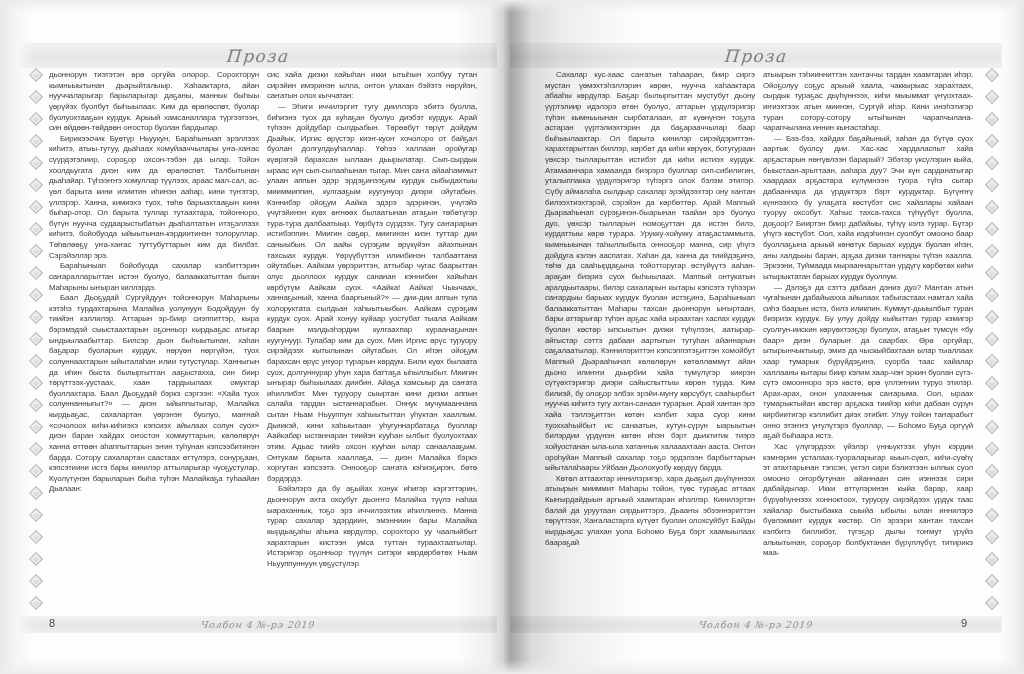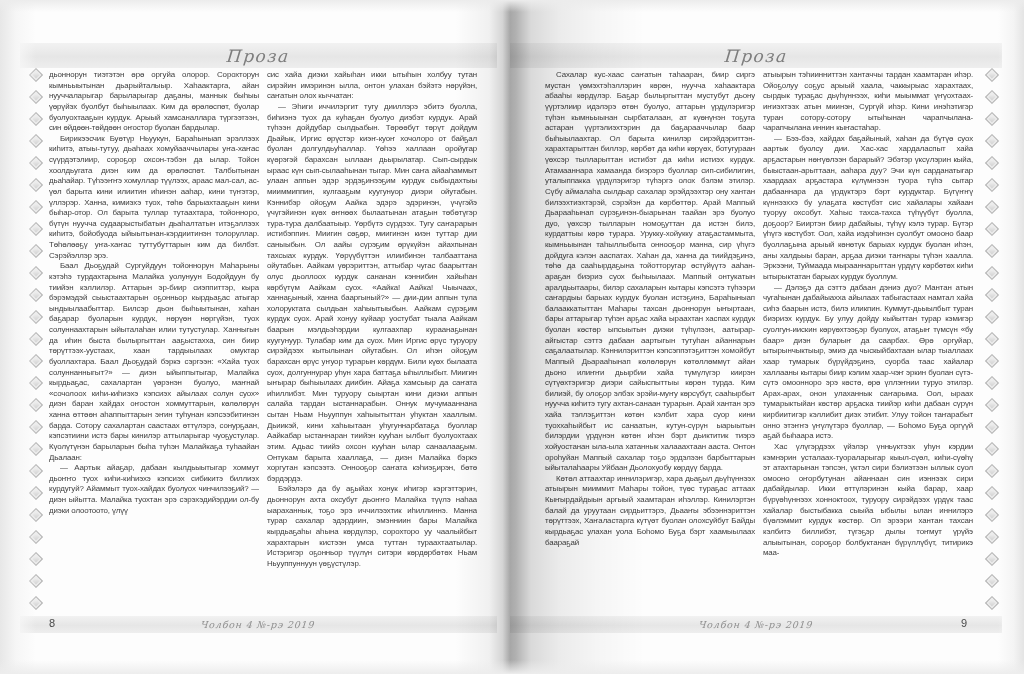--- a/index.html
+++ b/index.html
@@ -114,22 +114,22 @@
       <span class="diamond"></span>
       <span class="diamond"></span>
       <span class="diamond"></span>
       <span class="diamond"></span>
       <span class="diamond"></span>
     </div>
   <div class="text-area lp">
     <div class="col">
         <p class="no-indent">дьоннорун тиэтэтэн өрө оргуйа олорор. Сорохторун кымньыытынан дьарыйталыыр. Хаһаактарга, айан нууччаларыгар барыларыгар даҕаны, маннык быһыы үөрүйэх буолбут быһыылаах. Ким да өрөлөспөт, буолар буолуохтааҕын курдук. Арыый хамсаналлара түргээтээн, син өйдөөн-төйдөөн оҥостор буолан бардылар.</p>
         <p>Бирикээсчик Буөтүр Ньуукун, Бараһыныап эрэллээх киһитэ, атыы-тутуу, дьаһаах хомуйааччылары уҥа-хаҥас сүүрдэтэлиир, сороҕор охсон-тэбэн да ылар. Тойон хоолдьугата диэн ким да өрөлөспөт. Талбытынан дьаһайар. Түһээҥҥэ хомуллар түүлээх, араас мал-сал, ас-үөл барыта кини илиитин иһинэн ааһар, кини түҥэтэр, үллэрэр. Ханна, кимиэхэ туох, төһө барыахтааҕын кини быһар-отор. Ол барыта туллар тутаахтара, тойонноро, бүтүн нуучча судаарыстыбатын дьаһалтатын итэҕэллээх киһитэ, бойобуода ыйыытынан-кэрдиитинэн толоруллар. Төһөлөөҕү уҥа-хаҥас туттубуттарын ким да билбэт. Сэрэйэллэр эрэ.</p>
+        <p>Бараһыныап бойобуода сахалар кэлбиттэрин саҥаралларыттан истэн буолуо, балааккатыттан быган Маһарыны ыҥыран киллэрдэ.</p>
         <p>Баал Дьоҕудай Сургуйдуун тойоннорун Маһарыны кэтэһэ турдахтарына Малайка уолунуун Бодойдуун бу тиийэн кэллилэр. Аттарын эр-биир сиэппиттэр, кыра бэрэмэдэй сыыстаахтарын оҕонньор кырдьаҕас атыгар ындыылаабыттар. Билсэр дьон быһыытынан, хаһан баҕарар буоларын курдук, нөрүөн нөргүйэн, туох солуннаахтарын ыйыталаһан илии тутустулар. Ханныгын да иһин быста былыргыттан ааҕыстахха, син биир төрүттээх-уустаах, хаан тардыылаах омуктар буоллахтара. Баал Дьоҕудай бэркэ сэргээн: «Хайа туох солуннанныгыт?» — диэн ыйыппытыгар, Малайка кырдьаҕас, сахалартан үөрэнэн буолуо, маҥнай «сочолоох киһи-киһиэхэ кэпсиэх айылаах солун суох» диэн баран хайдах оҥостон хоммуттарын, көлөлөрүн ханна өттөөн аһаппыттарын эҥин туһунан кэпсээбитинэн барда. Сотору сахалартан саастаах өттүлэрэ, сонурҕаан, кэпсэтиини истэ бары кинилэр аттыларыгар чуоҕустулар. Күолүтүнэн барыларын быһа түһэн Малайкаҕа туһаайан Дьалаан:</p>
-        <p>— Аартык айаҕар, дабаан кылдьыытыгар хоммут дьоҥҥо туох киһи-киһиэхэ кэпсиэх сибикитэ биллиэх курдугуй? Айаммыт туох-хайдах буолуох чинчилээҕий? — диэн ыйытта. Малайка туохтан эрэ сэрэхэдийэрдии ол-бу диэки олоотоото, үлүү</p>
       </div>
     <div class="col">
         <p class="no-indent">сис хайа диэки хайыһан икки ытыһын холбуу тутан сирэйин имэринэн ылла, онтон улахан бэйэтэ нөрүйэн, саҥатын олох кыччатан:</p>
         <p>— Эһиги иччилэргит тугу дииллэрэ эбитэ буолла, биһиэнэ туох да куһаҕан буолуо диэбэт курдук. Арай түһээн дойдубар сылдьабын. Төрөөбүт төрүт дойдум Дьайык, Иргис өрүстэр киэҥ-куоҥ хочолоро от байҕал буолан долгулдьуһаллар. Үөһээ халлаан оройугар күөрэгэй барахсан ыллаан дьырылатар. Сып-сырдык ыраас күн сып-сылааһынан тыгар. Мин саҥа айааһаммыт улаан аппын эдэр эрдэҕинээҕим курдук сыбыдахтыы мииммиппин, кулгааҕым куугунуор диэри ойутабын. Кэннибэр ойоҕум Аайка эдэрэ эдэринэн, үчүгэйэ үчүгэйинэн күөх өҥнөөх былаатынан атаҕын төбөтүгэр тура-тура далбаатыыр. Үөрбүтэ сүрдээх. Тугу саҥарарын истибэппин. Миигин сөҕөр, миигинэн киэн туттар дии саныыбын. Ол аайы сүрэҕим өрүкүйэн айахпынан тахсыах курдук. Үөрүүбүттэн илиибинэн талбааттана ойутабын. Аайкам үөрэриттэн, аттыбар чугас баарыттан олус дьоллоох курдук сананан кэннибин хайыһан көрбүтүм Аайкам суох. «Аайка! Аайка! Чыычаах, ханнаҕыный, ханна бааргыный?» — дии-дии аппын тула холоруктата сылдьан хаһыытыыбын. Аайкам сүрэҕим курдук суох. Арай хонуу куйаар уостубат тыала Аайкам баарын мэлдьэһэрдии кулгаахпар кураанаҕынан куугунуур. Тулабар ким да суох. Мин Иргис өрүс туруору сирэйдээх кытылынан ойутабын. Ол иһэн ойоҕум барахсан өрүс уҥуор турарын көрдүм. Били күөх былаата суох, долгуннурар уһун хара баттаҕа ыһыллыбыт. Миигин ыҥырар быһыылаах диибин. Айаҕа хамсыыр да саҥата иһиллибэт. Мин туруору сыыртан кини диэки аппын салайа тардан ыстаннарабын. Оннук мучумааннана сытан Ньам Ньууппун хаһыытыттан уһуктан хааллым. Дьиикэй, кини хаһыытаан уһугуннарбатаҕа буоллар Аайкабар ыстаннаран тиийэн кууһан ылбыт буолуохтаах этим. Адьас тиийэ охсон кууһан ылар санаалааҕым. Онтукам барыта хааллаҕа, — диэн Малайка бэркэ хоргутан кэпсээтэ. Оннооҕор саҥата кэһиэҕирэн, бөтө бэрдэрдэ.</p>
         <p>Бэйэлэрэ да бу аҕыйах хонук иһигэр кэргэттэрин, дьоннорун ахта охсубут дьоҥҥо Малайка түүлэ наһаа ыараханнык, тоҕо эрэ иччилээхтик иһиллиннэ. Манна турар сахалар эдэрдиин, эмэнниин бары Малайка кырдьаҕаһы аһына көрдүлэр, сорохторо уу чаалыйбыт харахтарын кистээн умса туттан тураахтаатылар. Истэригэр оҕонньор түүлүн ситэри көрдөрбөтөх Ньам Ньууппуннуун үөҕүстүлэр.</p>
       </div>
   </div>
   <div class="band footer lp">
     <span class="journal">Чолбон 4 №-рэ 2019</span>
   </div>

